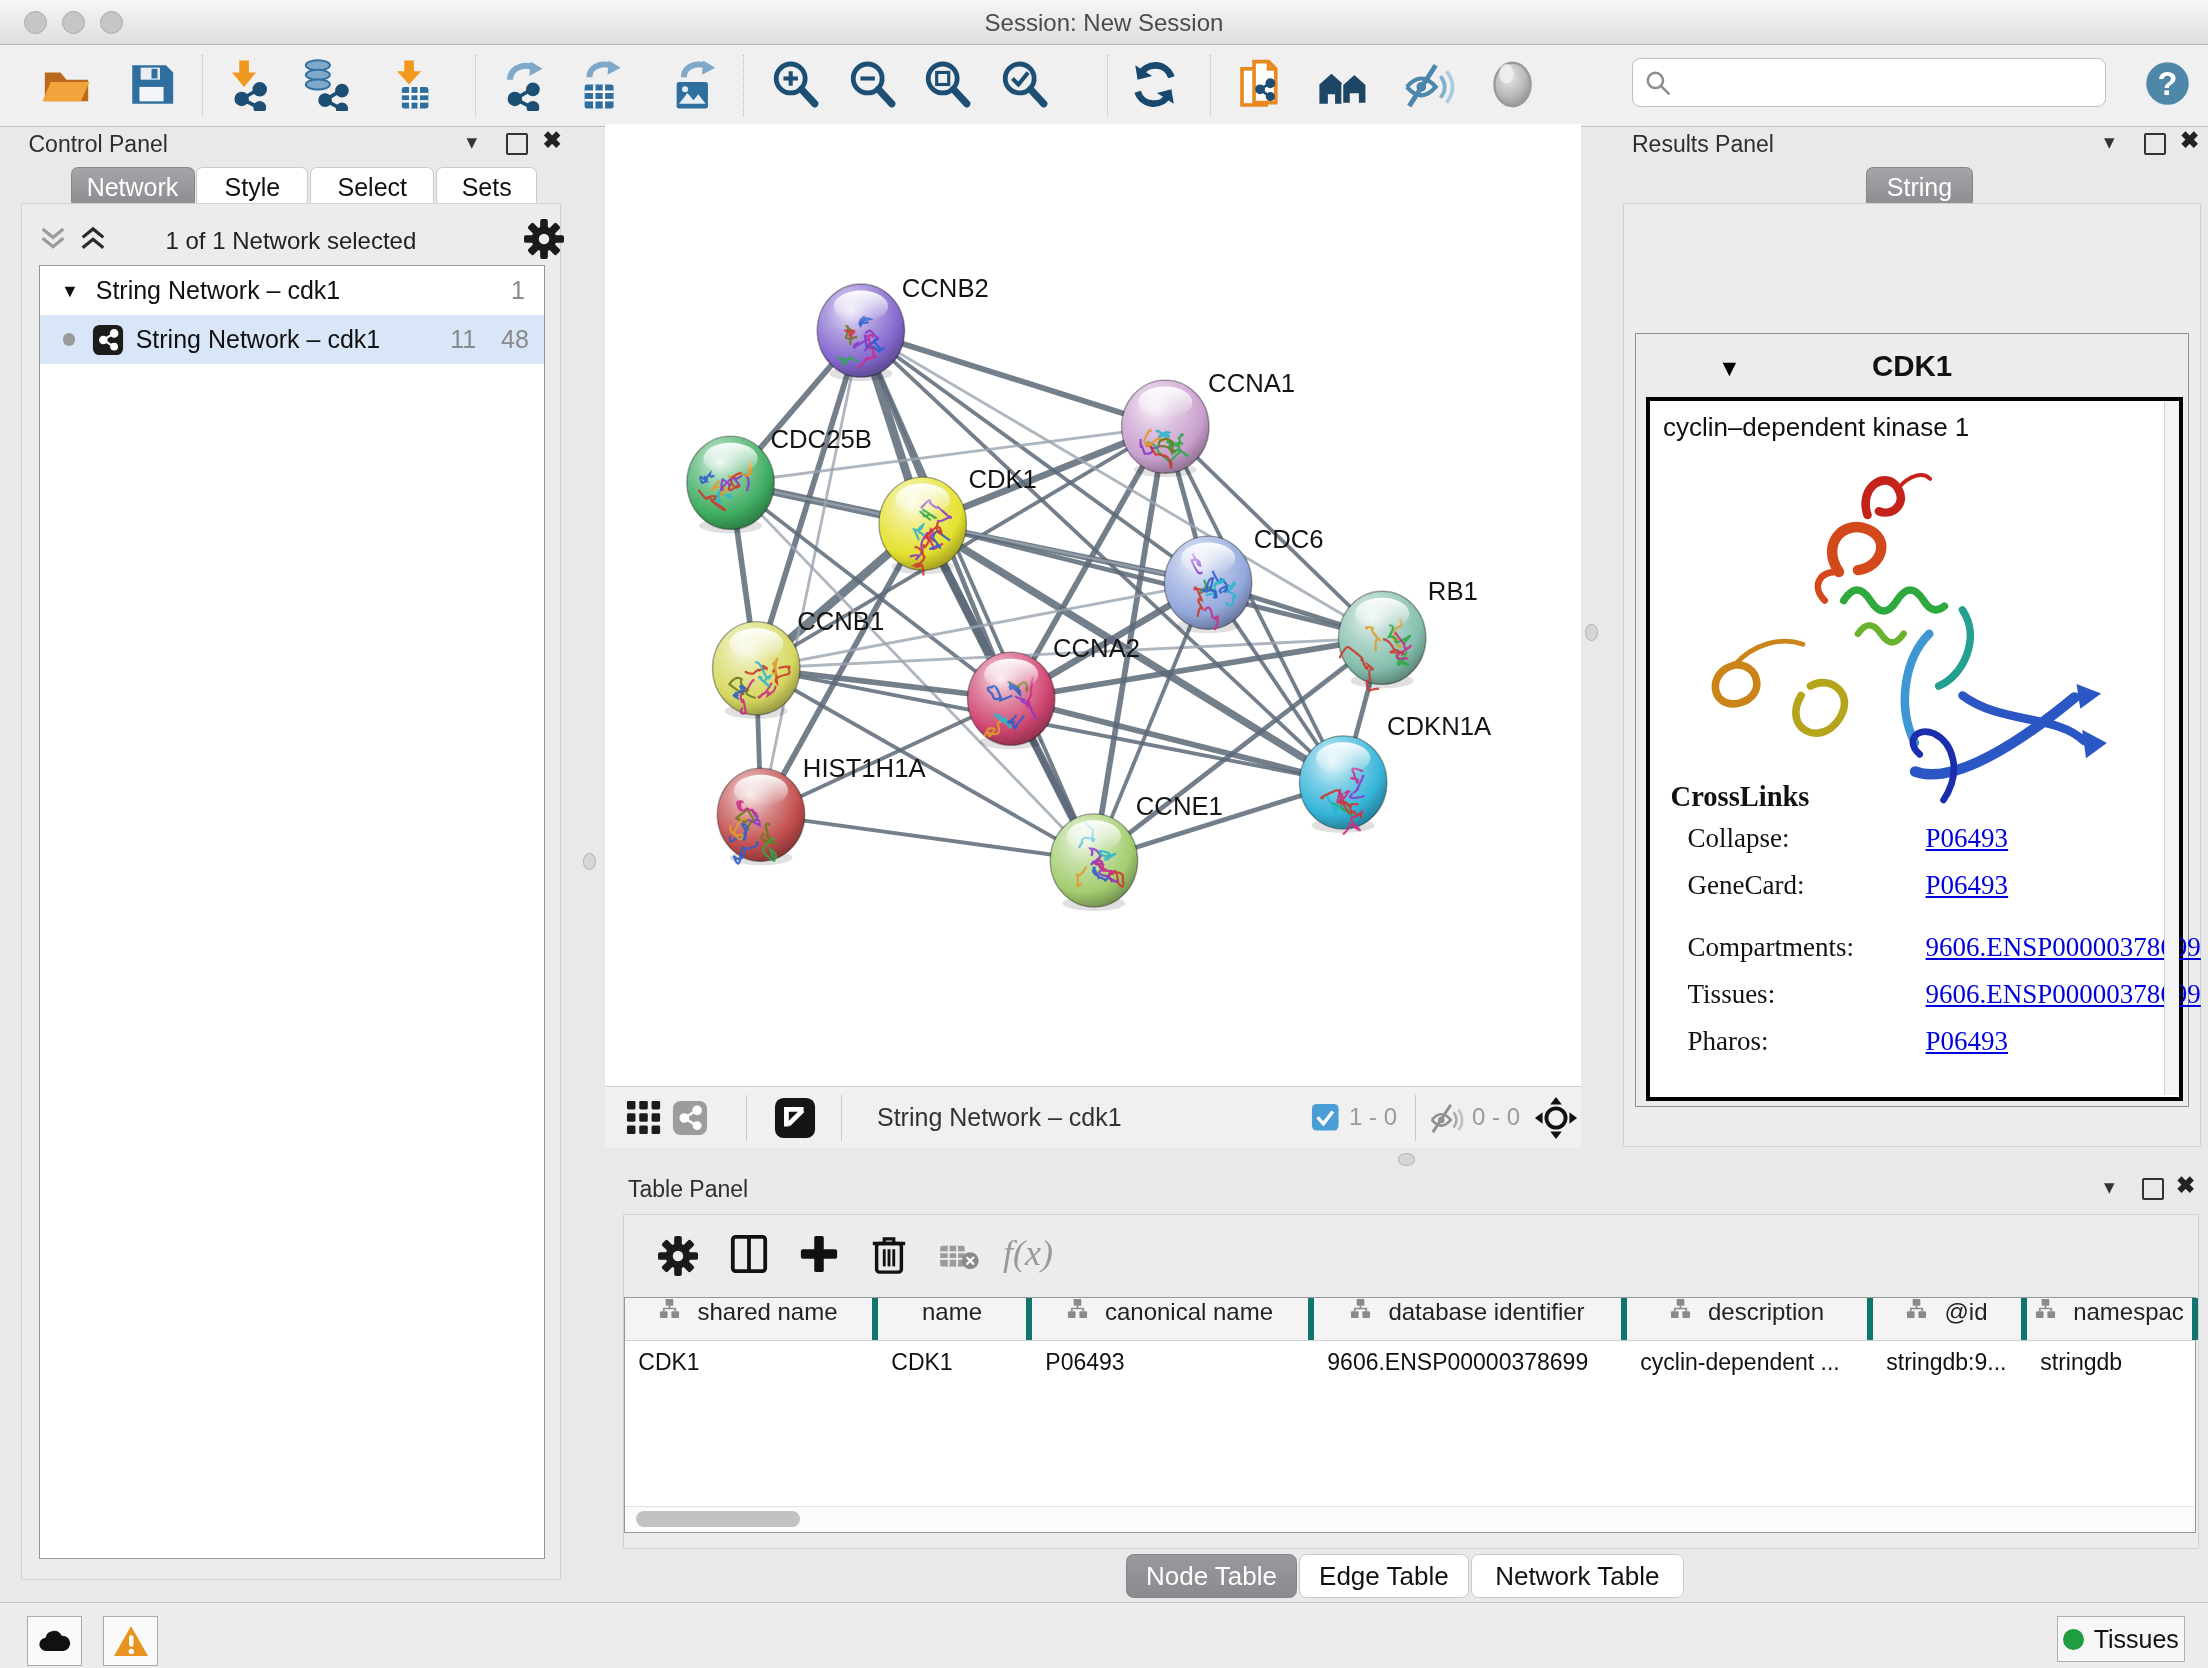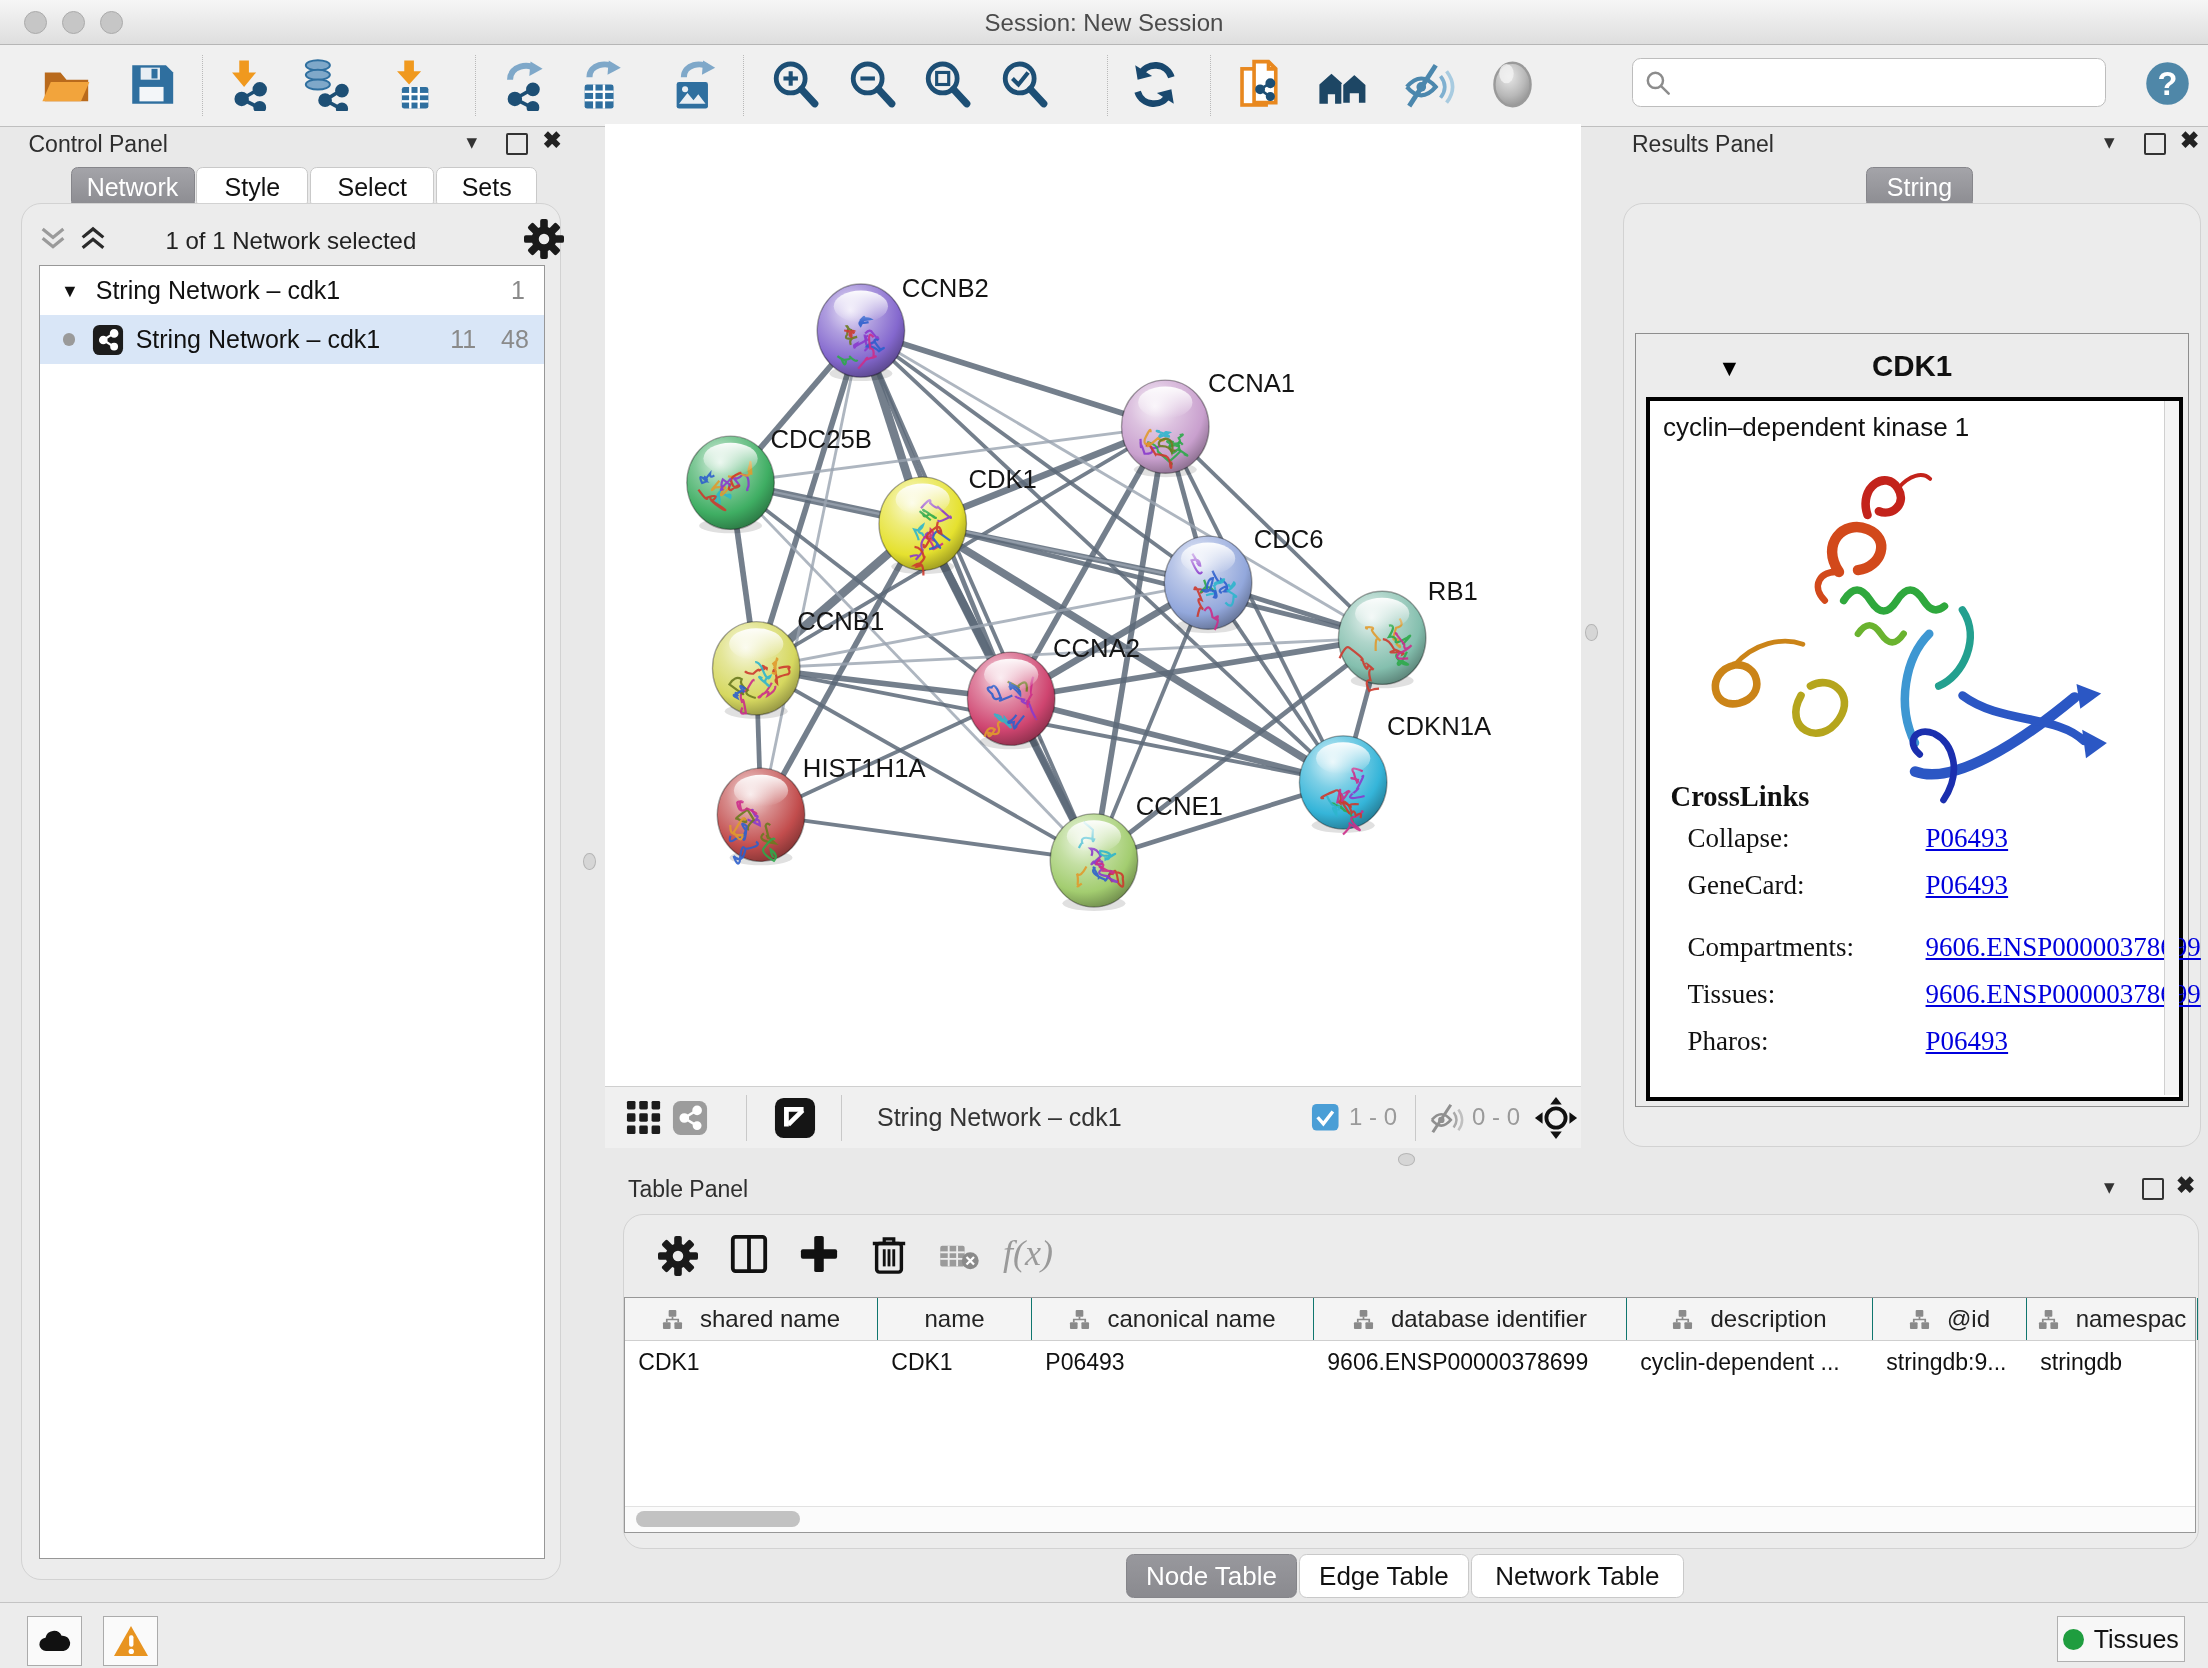--- a/index.html
+++ b/index.html
@@ -17,35 +17,35 @@
   .searchbox{left:1632px;top:13.3px;width:474px;height:49px;background:#fff;border:1.9px solid #bdbdbd;
     border-radius:8.6px;display:flex;align-items:center;padding-left:11.4px;box-sizing:border-box;}
   
   .panel-title{font-size:23px;color:#2e2e2e;}
   .pc-tri{font-size:21px;color:#333;cursor:pointer;}
   .pc-float{width:18px;height:18px;border:2.9px solid #333;border-radius:1.9px;cursor:pointer;}
   .pc-close{font-size:23px;color:#222;font-weight:bold;cursor:pointer;}
   .tabrow .tab{display:inline-block;background:#fff;border:1px solid #c9c9c9;color:#111;
     font-size:25px;text-align:center;padding:4.8px 0;border-radius:6.7px;margin-right:1.9px;cursor:pointer;}
   .tabrow .tab.sel{background:linear-gradient(#a4a4a9,#8b8b90);color:#fff;border-color:#86868b;}
-  .inner-panel{background:#ececec;border:1px solid #d2d2d2;border-radius:20px;}
+  .inner-panel{background:#ececec;border:1px solid #d2d2d2;border-radius:1px;}
   .white-box{background:#fff;border:1.9px solid #979797;}
   
   .sel-bar{font-size:24px;color:#222;}
   .tree-row{height:49px;display:flex;align-items:center;font-size:25px;color:#111;}
   .tree-row.sel{background:#d9e6f7;}
   .count{color:#8a8a8a;}
   
   .netbar{left:605px;top:1086px;width:976px;height:61px;background:#f0f0f0;border-top:1px solid #cfcfcf;}
   .netbar .vsep{top:7.6px;width:0;height:46px;border-left:1px solid #c9c9c9;}
   .nb-title{font-size:25px;color:#333;}
   .nb-count{font-size:24px;color:#9a9a9a;}
   
-  .col-head{display:flex;align-items:center;justify-content:center;gap:17px;font-size:24px;color:#222;
-    border-right:1px solid #0f766e;box-sizing:border-box;height:100%;}
+  .col-head{display:flex;justify-content:center;gap:17px;font-size:24px;color:#222;
+    border-right:6px solid #0f766e;box-sizing:border-box;height:100%;}
   .cell{font-size:23px;color:#111;padding-left:13.3px;box-sizing:border-box;display:flex;align-items:center;height:100%;}
   .bot-tab{display:inline-block;background:#fff;border:1px solid #c9c9c9;color:#111;font-size:26px;
     text-align:center;padding:5.7px 0;border-radius:7.6px;margin-right:1.9px;cursor:pointer;}
   .bot-tab.sel{background:linear-gradient(#98989d,#8a8a8f);color:#fff;border-color:#85858a;}
   
   .btn{background:linear-gradient(#ffffff,#f4f4f4);border:1.9px solid #bdbdbd;border-radius:9.5px;
     font-size:25px;color:#111;text-align:center;cursor:pointer;}
   .serif{font-family:"Liberation Serif",serif;}
   a.xl{color:#0000dd;text-decoration:underline;font-family:"Liberation Serif",serif;font-size:27px;cursor:pointer;}
   .xl-label{font-family:"Liberation Serif",serif;font-size:27px;color:#111;}

